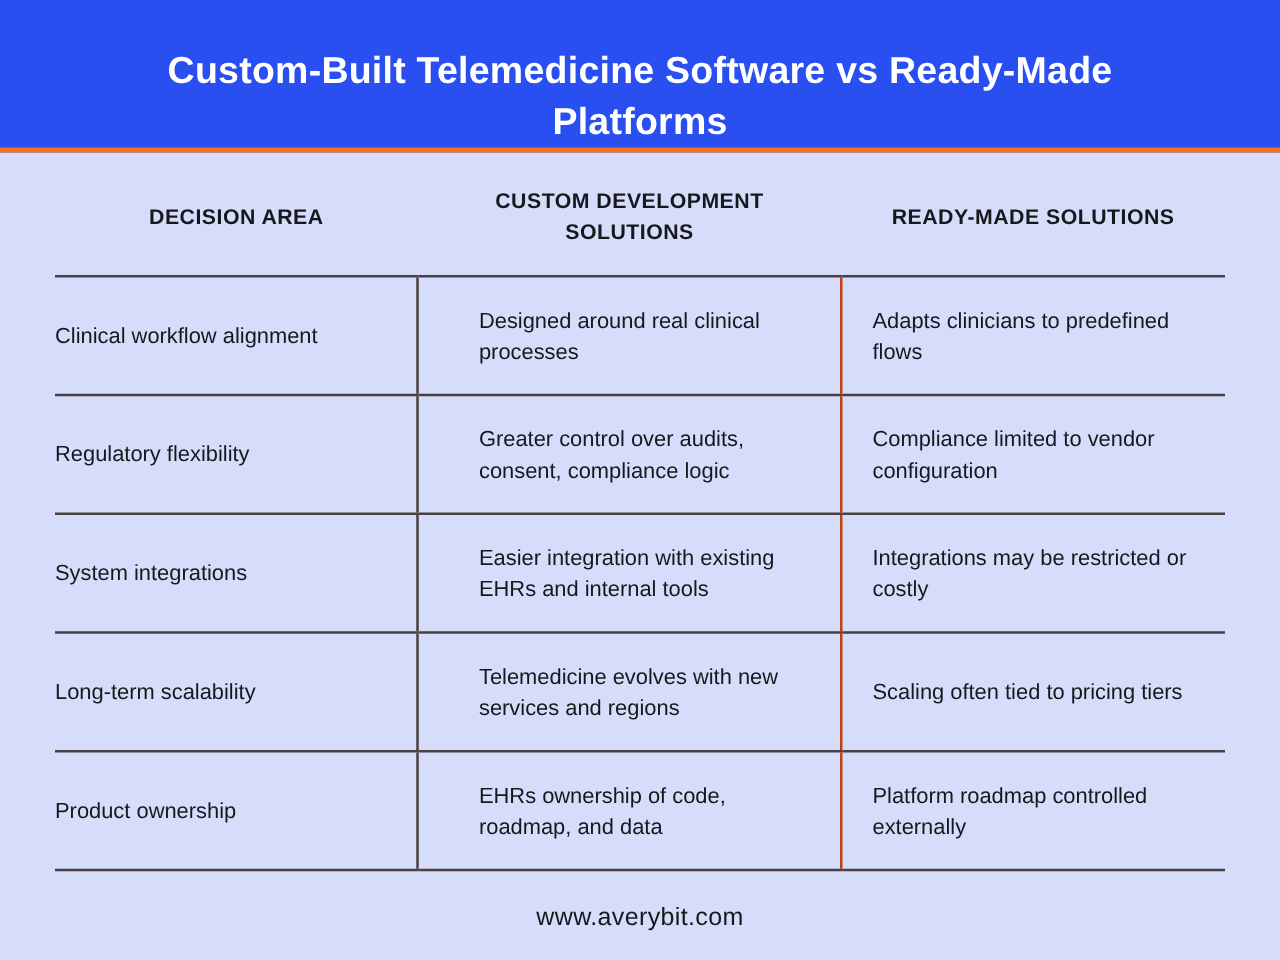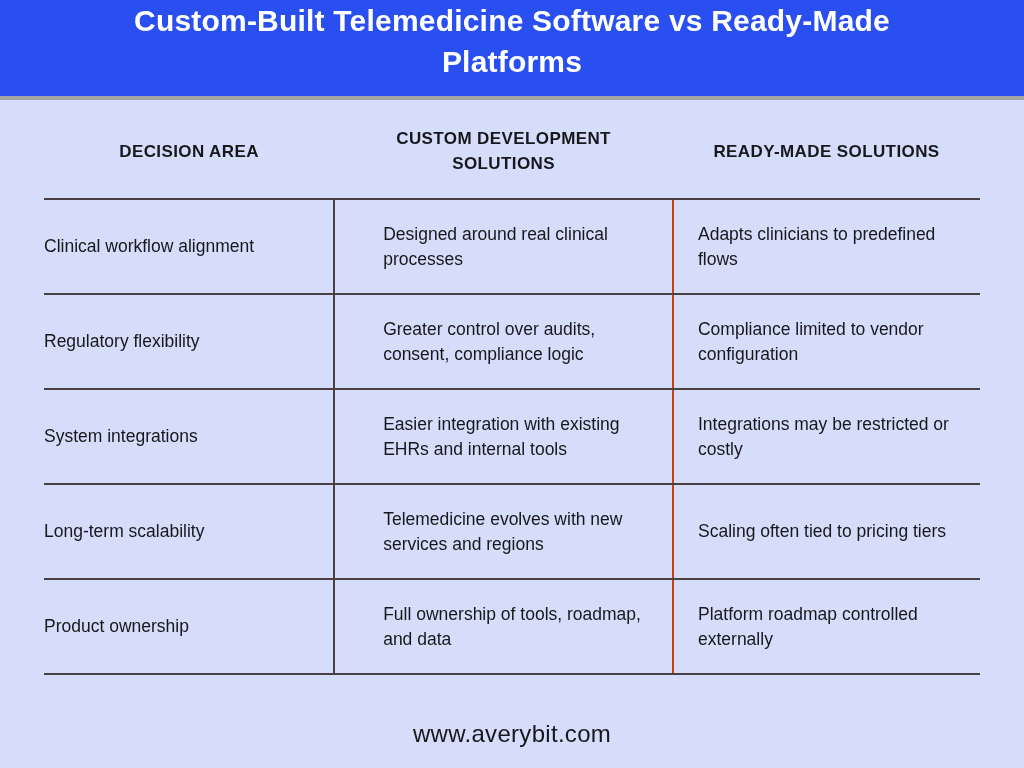--- a/index.html
+++ b/index.html
@@ -22,25 +22,25 @@
     background: #d6ddfb;
     box-sizing: border-box;
     display: flex;
     flex-direction: column;
   }
 
   
   .header-banner {
     position: relative;
     width: 100%;
-    height: 100px;
+    height: 122px;
     background: #2a4ff0;
-    border-bottom: 4px solid #a3a3a3;
+    border-bottom: 4px solid #f97316;
     display: flex;
-    align-items: flex-start;
+    align-items: flex-end;
     justify-content: center;
     box-sizing: border-box;
     flex: 0 0 auto;
   }
   .header-title {
     color: #ffffff;
     font-family: "Liberation Sans", sans-serif;
     font-weight: bold;
     font-size: 30px;
     line-height: 41px;
@@ -125,21 +125,21 @@
   
   .footer {
     flex: 0 0 auto;
     height: 68px;
     display: flex;
     align-items: center;
     justify-content: center;
   }
   .footer-url {
     font-family: "Liberation Sans", sans-serif;
-    font-size: 24px;
+    font-size: 20px;
     letter-spacing: 0.3px;
     color: #17181c;
   }
 </style>
 </head>
 <body>
 
 <div class="infographic">
 
   <div class="header-banner">
@@ -176,21 +176,21 @@
           <td class="cell-custom">Easier integration with existing EHRs and internal tools</td>
           <td class="cell-ready">Integrations may be restricted or costly</td>
         </tr>
         <tr>
           <td class="cell-area">Long-term scalability</td>
           <td class="cell-custom">Telemedicine evolves with new services and regions</td>
           <td class="cell-ready">Scaling often tied to pricing tiers</td>
         </tr>
         <tr>
           <td class="cell-area">Product ownership</td>
-          <td class="cell-custom">Full ownership of tools, roadmap, and data</td>
+          <td class="cell-custom">EHRs ownership of code, roadmap, and data</td>
           <td class="cell-ready">Platform roadmap controlled externally</td>
         </tr>
       </tbody>
     </table>
   </div>
 
   <div class="footer">
     <span class="footer-url">www.averybit.com</span>
   </div>
 

